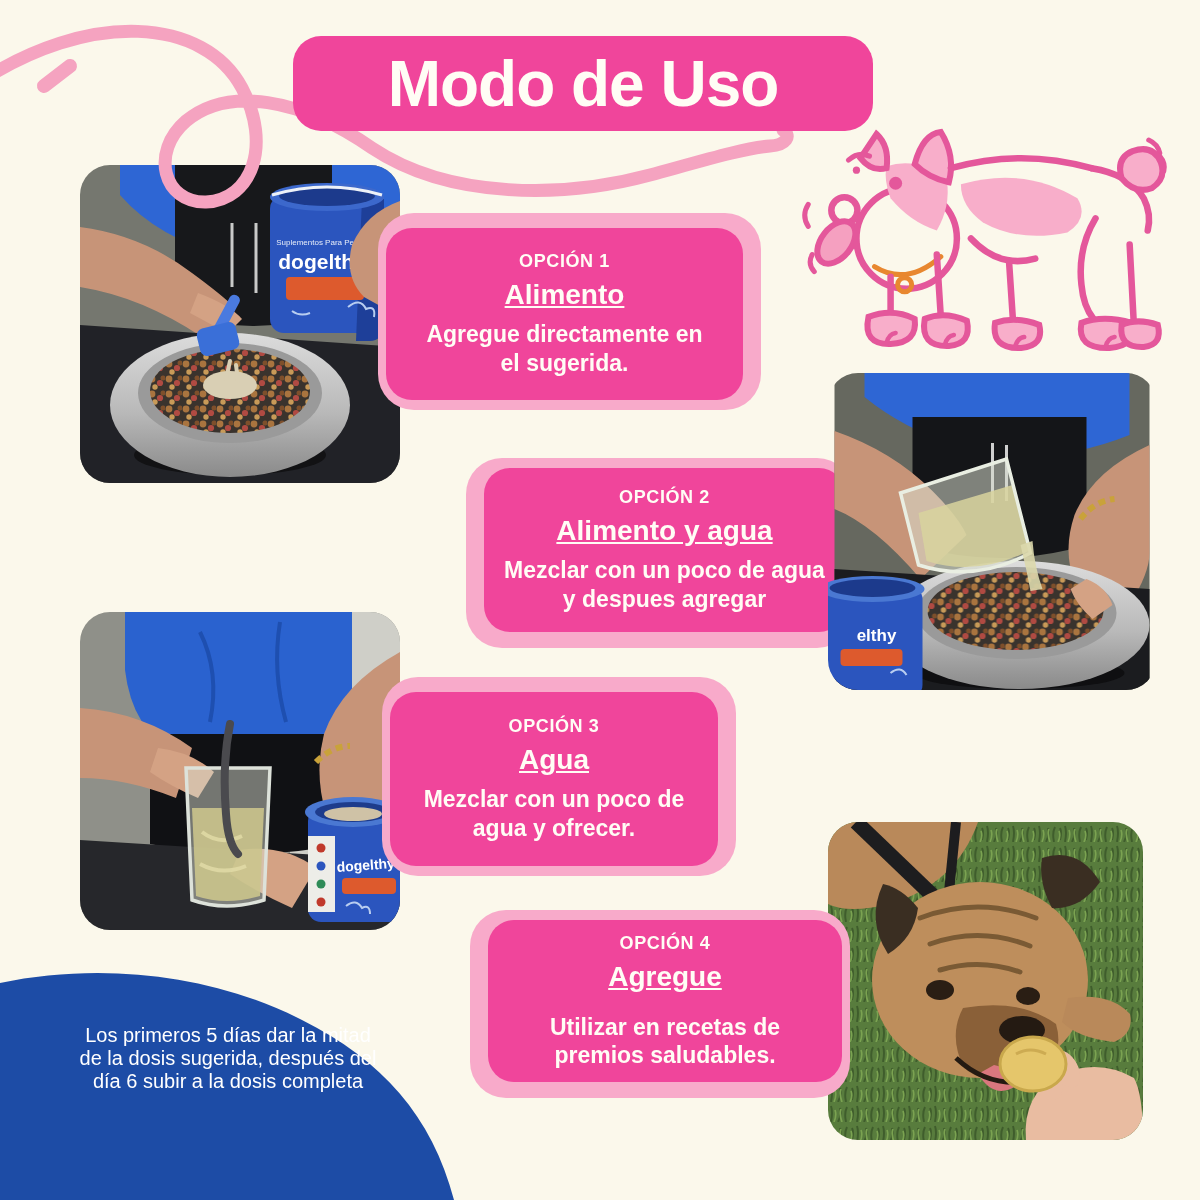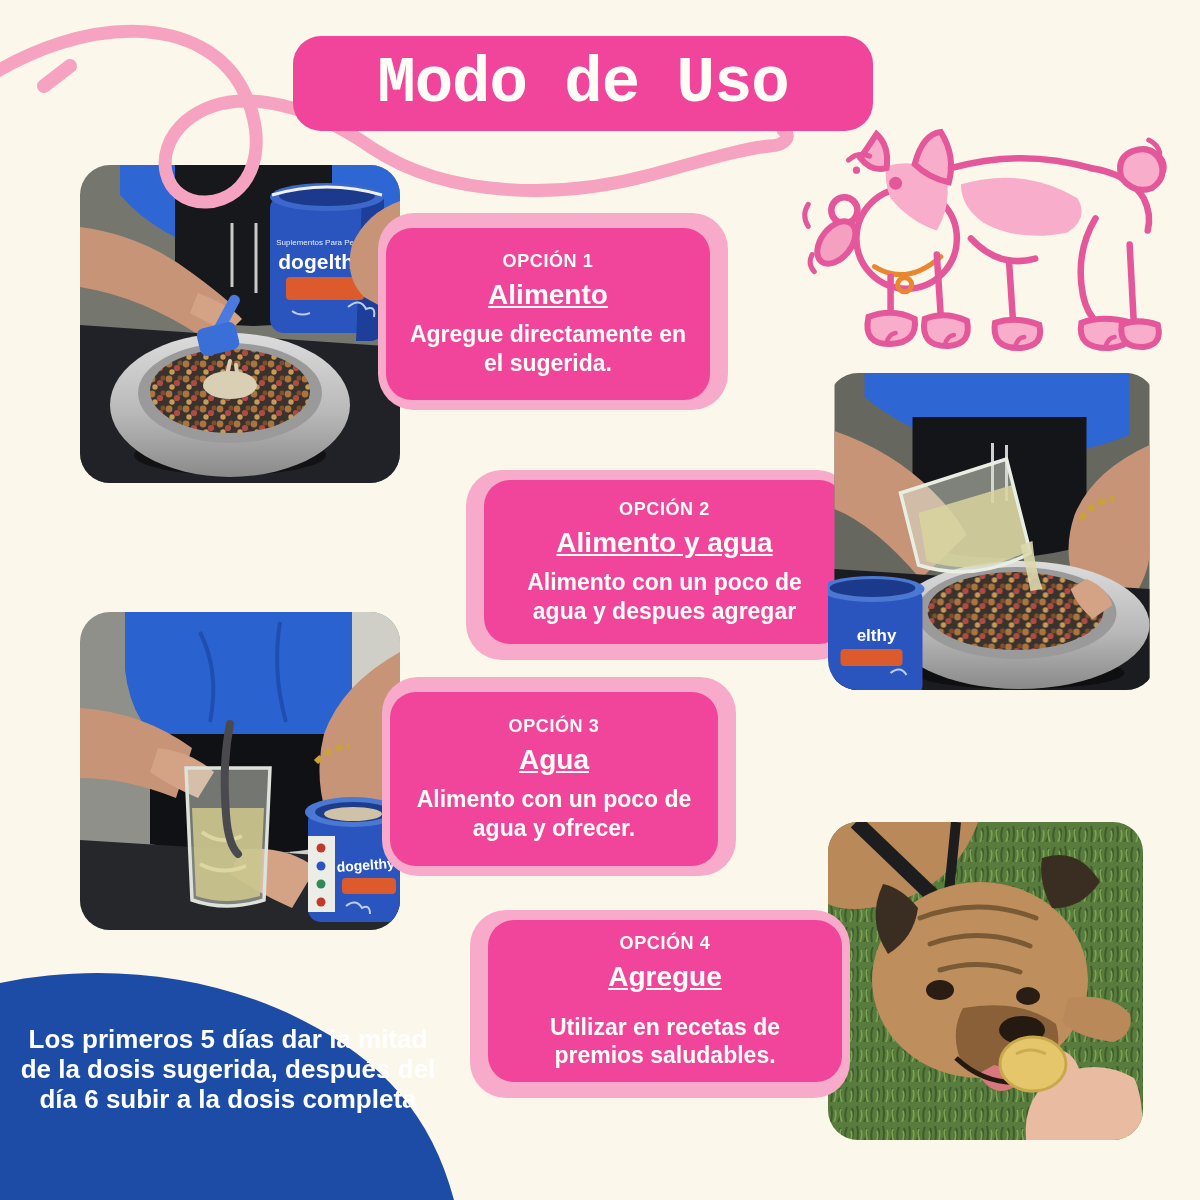--- a/index.html
+++ b/index.html
@@ -7,53 +7,53 @@
   .canvas{position:relative;width:1200px;height:1200px;background:#FBF8EB;overflow:hidden;}
 
   
   .swoosh{position:absolute;left:0;top:0;width:1200px;height:1200px;z-index:3;pointer-events:none;}
   .dog-illo{position:absolute;left:798px;top:126px;width:372px;height:226px;z-index:2;}
   .note-blob{position:absolute;left:0;top:958px;width:480px;height:242px;z-index:2;}
 
   
   .banner{position:absolute;left:293px;top:36px;width:580px;height:95px;background:#F0459B;
     border-radius:28px;display:flex;align-items:center;justify-content:center;z-index:4;}
-  .banner h1{margin:0;color:#FFFDF5;font-size:64px;font-weight:900;letter-spacing:-1px;font-family:Liberation Mono, monospace;}
+  .banner h1{margin:0;color:#FFFDF5;font-size:64px;font-weight:900;letter-spacing:-1px;}
 
   
   .photo{position:absolute;border-radius:30px;overflow:hidden;}
   .photo svg{display:block;width:100%;height:100%;}
   #photo1{left:80px;top:165px;width:320px;height:318px;z-index:1;}
   #photo2{left:828px;top:373px;width:328px;height:317px;z-index:2;}
   #photo3{left:80px;top:612px;width:320px;height:318px;z-index:1;}
   #photo4{left:828px;top:822px;width:315px;height:318px;z-index:1;}
 
   
   .option{position:absolute;z-index:2;}
-  #opt1{left:386px;top:228px;width:324px;height:172px;z-index:2;}
-  #opt2{left:484px;top:480px;width:361px;height:164px;z-index:1;}
+  #opt1{left:386px;top:228px;width:324px;height:172px;z-index:2;padding-left:33px;}
+  #opt2{left:484px;top:468px;width:361px;height:164px;z-index:1;}
   #opt3{left:390px;top:692px;width:328px;height:174px;z-index:2;}
   #opt4{left:488px;top:920px;width:354px;height:162px;z-index:2;}
   .halo{position:absolute;left:-13px;right:-13px;top:-13px;bottom:-13px;background:#F8AACA;border-radius:36px;}
   .halo.shift-r{left:-8px;right:-18px;top:-15px;bottom:-10px;}
   .halo.shift-l{left:-18px;right:-8px;top:-10px;bottom:-16px;}
   .card{position:absolute;inset:0;background:#F0459B;border-radius:26px;color:#FFFDF5;
     display:flex;flex-direction:column;align-items:center;justify-content:center;text-align:center;}
   .opt-label{font-size:18px;font-weight:900;letter-spacing:.6px;margin-bottom:7px;}
   .opt-heading{font-size:28px;font-weight:900;margin-bottom:9px;text-decoration:underline;}
   .opt-body{font-size:23px;font-weight:600;line-height:1.22;}
   #opt1 .opt-body{max-width:292px;}
   #opt2 .opt-body{max-width:330px;}
   #opt3 .opt-body{max-width:300px;}
   #opt4 .opt-body{max-width:318px;margin-top:11px;}
 
   
   .note-text{position:absolute;left:16px;top:1024px;width:424px;z-index:3;color:#FFFFFF;text-align:center;}
   .note-heading{font-size:46px;font-weight:900;letter-spacing:1px;margin-bottom:8px;}
-  .note-body{font-size:26px;font-weight:700;line-height:1.16;white-space:pre-line;}
+  .note-body{font-size:20px;font-weight:400;line-height:1.16;white-space:pre-line;}
 
   
   text{font-family:"Liberation Sans",sans-serif;}
 </style>
 </head>
 <body>
 
 <div class="canvas">
 
   <svg width="0" height="0" style="position:absolute">
@@ -317,30 +317,30 @@
       <div class="opt-heading">Alimento</div>
       <div class="opt-body">Agregue directamente en el sugerida.</div>
     </div>
   </div>
 
   <div class="option" id="opt2">
     <div class="halo shift-l"></div>
     <div class="card">
       <div class="opt-label">OPCIÓN 2</div>
       <div class="opt-heading">Alimento y agua</div>
-      <div class="opt-body">Alimento con un poco de agua y despues agregar</div>
+      <div class="opt-body">Mezclar con un poco de agua y despues agregar</div>
     </div>
   </div>
 
   <div class="option" id="opt3">
     <div class="halo shift-r"></div>
     <div class="card">
       <div class="opt-label">OPCIÓN 3</div>
       <div class="opt-heading">Agua</div>
-      <div class="opt-body">Alimento con un poco de agua y ofrecer.</div>
+      <div class="opt-body">Mezclar con un poco de agua y ofrecer.</div>
     </div>
   </div>
 
   <div class="option" id="opt4">
     <div class="halo shift-l"></div>
     <div class="card">
       <div class="opt-label">OPCIÓN 4</div>
       <div class="opt-heading">Agregue</div>
       <div class="opt-body">Utilizar en recetas de premios saludables.</div>
     </div>

